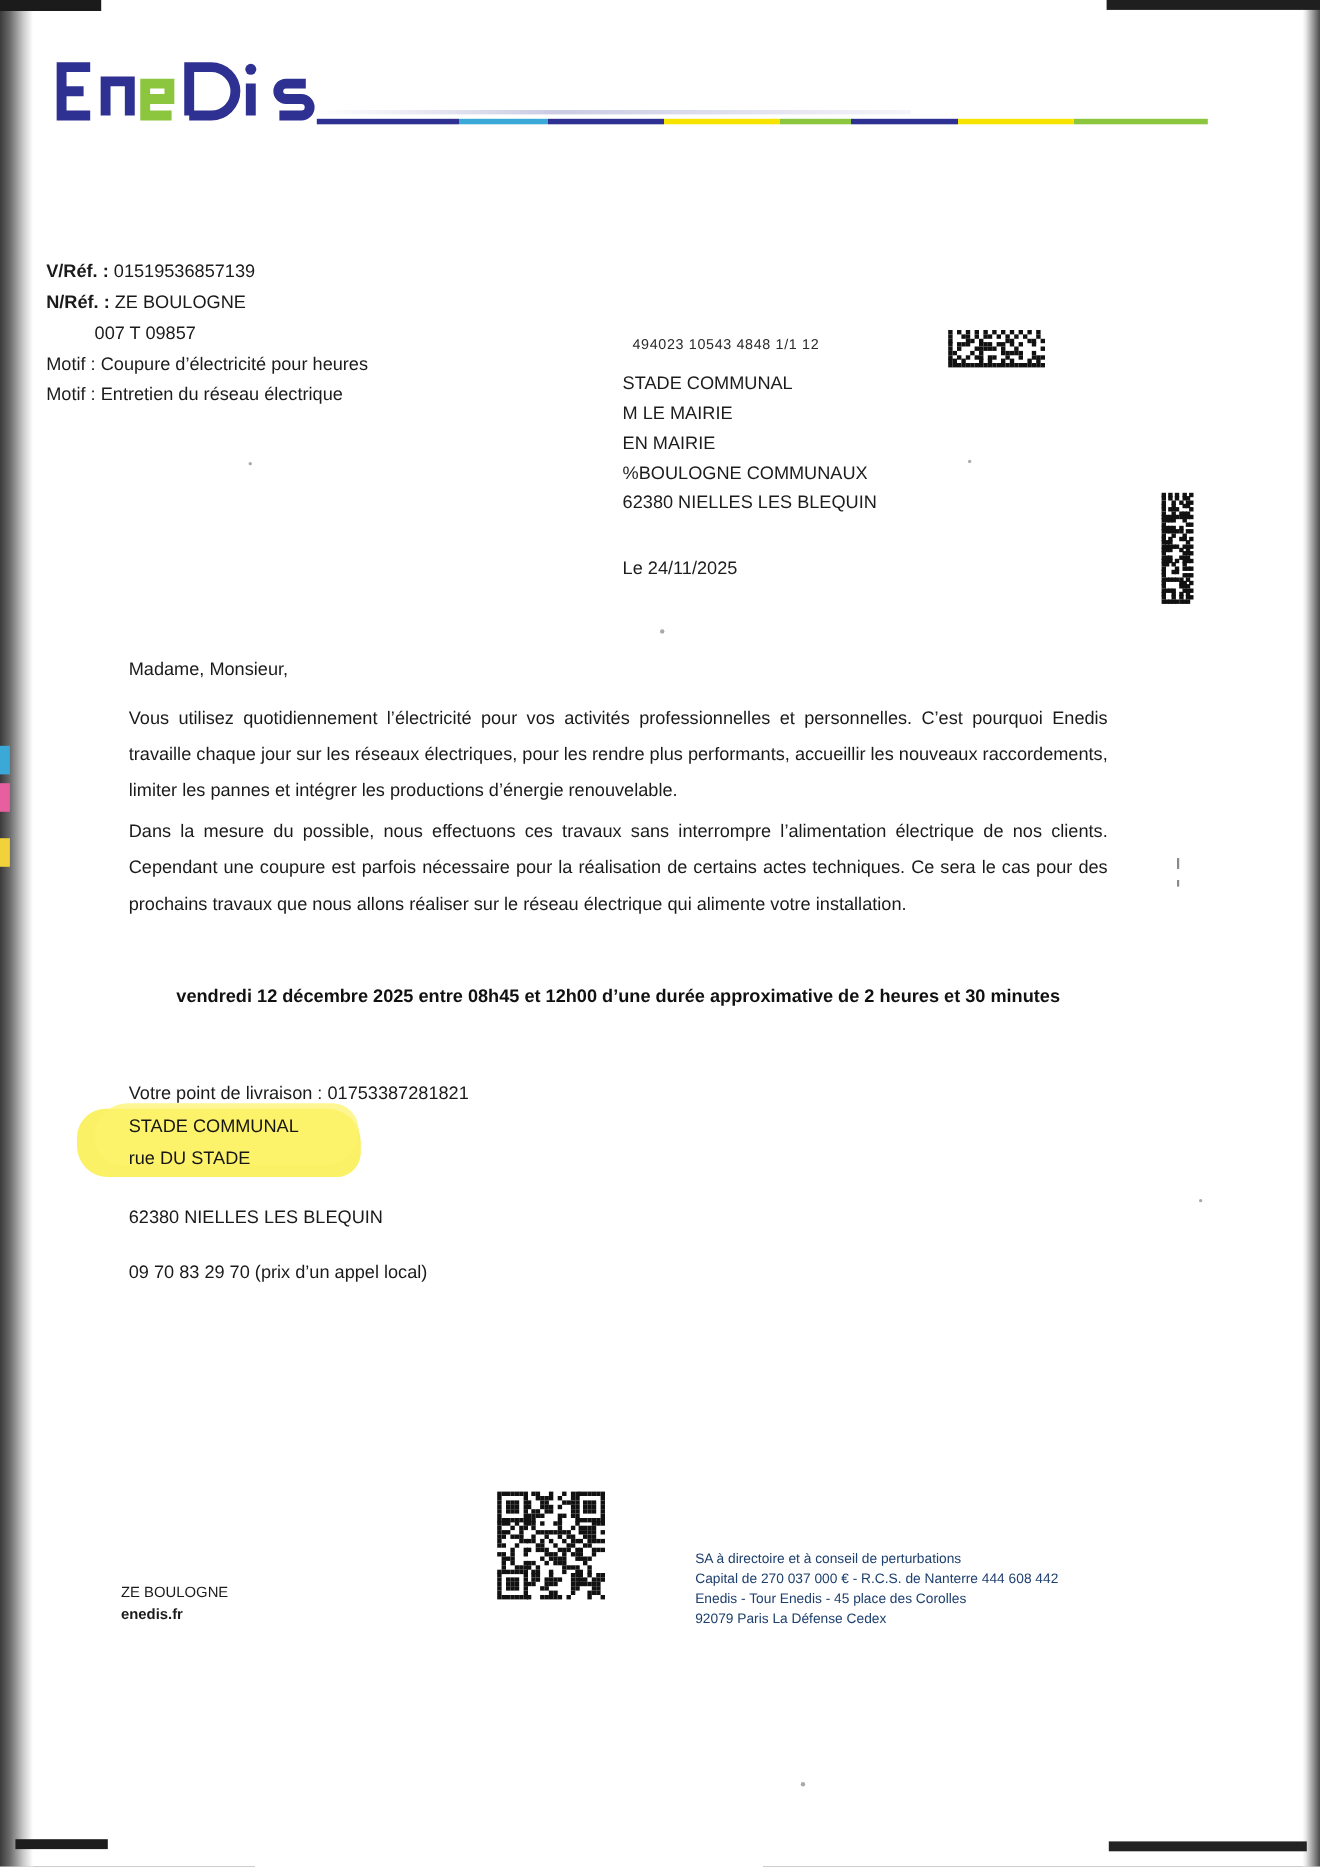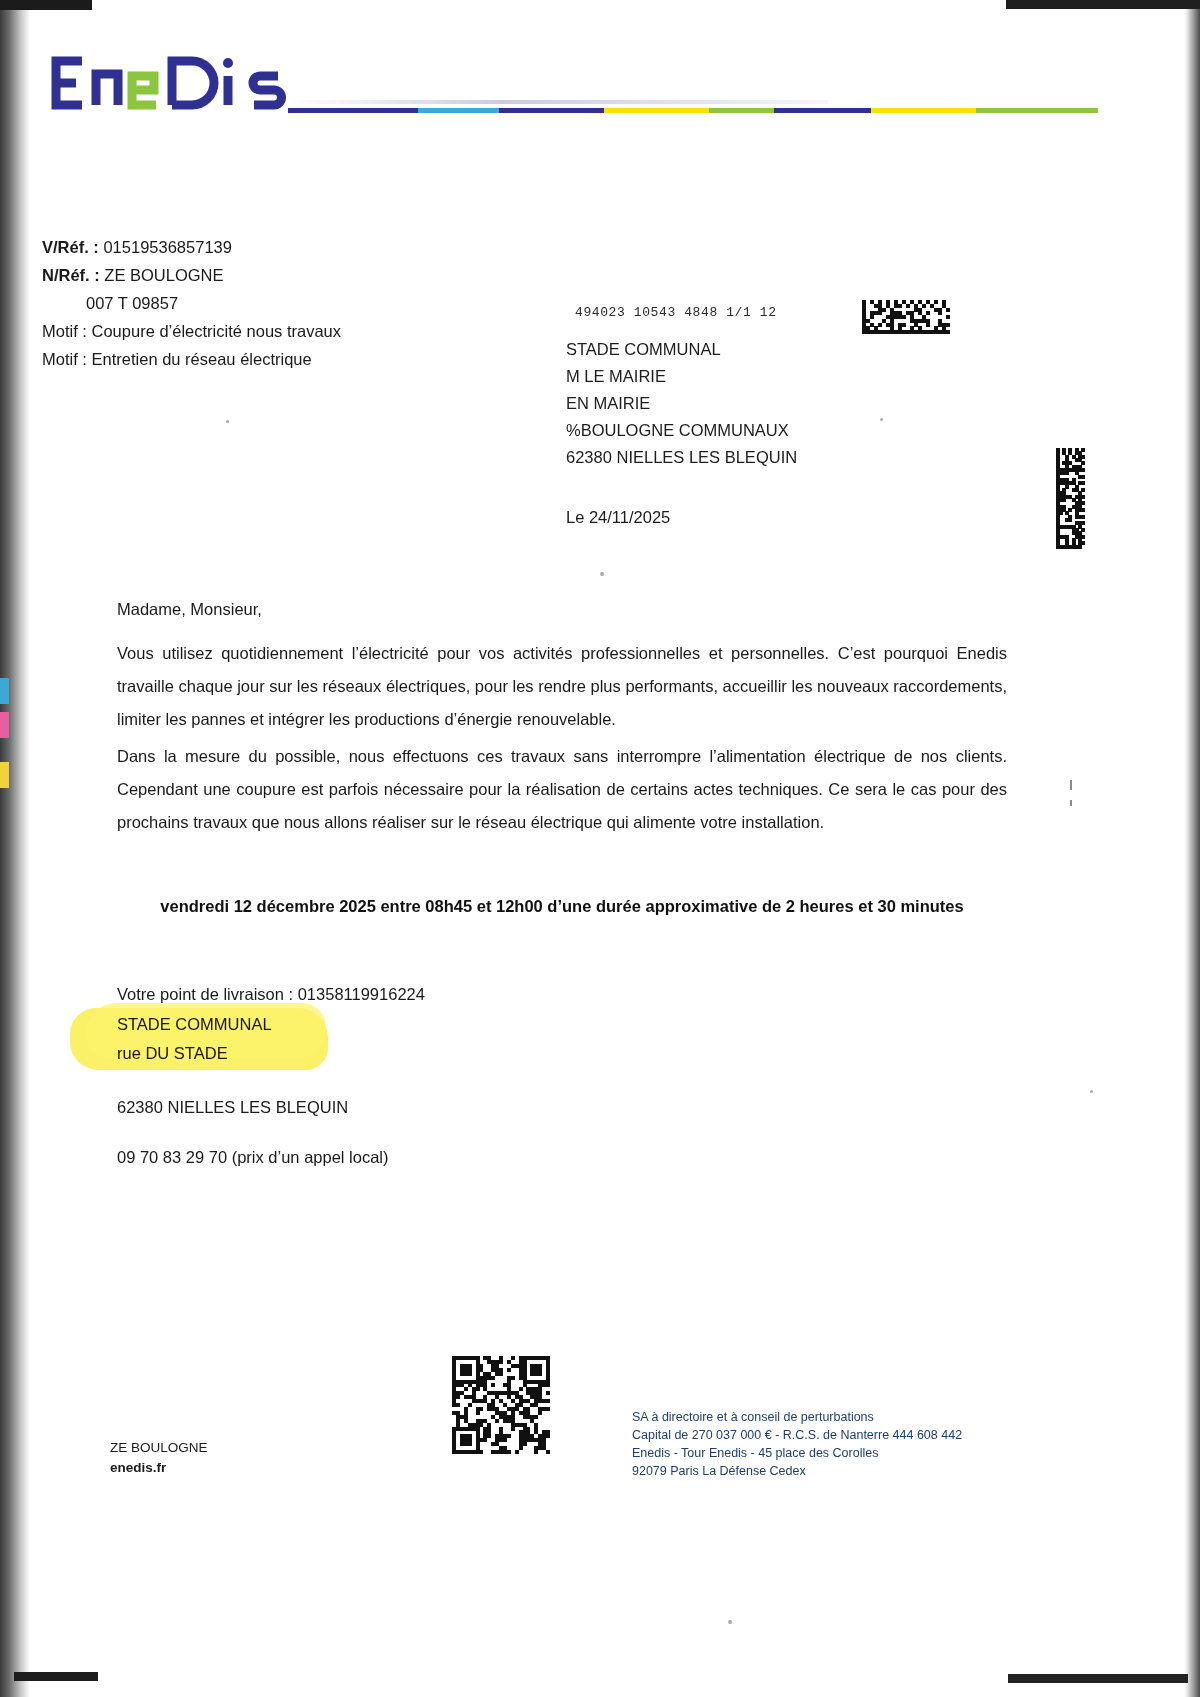--- a/index.html
+++ b/index.html
@@ -120,21 +120,20 @@
   .refs .indent { padding-left: 44px; }
 
   .mailcode {
     position: absolute;
     left: 575px;
     top: 305px;
     font-size: 13px;
     letter-spacing: 0.6px;
     color: #2a2a2a;
     white-space: nowrap;
-    font-family: Liberation Mono, monospace;
   }
 
   .addr {
     position: absolute;
     left: 566px;
     top: 336px;
     font-size: 16.5px;
     line-height: 27px;
     color: #1c1c1c;
   }
@@ -334,21 +333,21 @@
       <circle cx="182" cy="11" r="5" fill="#2e3192"></circle>
     </svg>
   </div>
   <div class="logo-rule-fade"></div>
   <div class="logo-rule"></div>
 
   <div class="refs">
     <div class="ln"><span class="bold">V/Réf. :</span> <span>01519536857139</span></div>
     <div class="ln"><span class="bold">N/Réf. :</span> <span>ZE BOULOGNE</span></div>
     <div class="ln indent">007 T 09857</div>
-    <div class="ln"><span>Motif :</span> <span>Coupure d’électricité nous travaux</span></div>
+    <div class="ln"><span>Motif :</span> <span>Coupure d’électricité pour heures</span></div>
     <div class="ln"><span>Motif :</span> <span>Entretien du réseau électrique</span></div>
   </div>
 
   <div class="mailcode">494023 10543  4848      1/1          12</div>
 
   <div class="dm-top" id="dm-top">
       <div class="code-cell" style="left: 0px; top: 0px; width: 4px; height: 4px;"></div>
       <div class="code-cell" style="left: 8px; top: 0px; width: 4px; height: 4px;"></div>
       <div class="code-cell" style="left: 16px; top: 0px; width: 4px; height: 4px;"></div>
       <div class="code-cell" style="left: 24px; top: 0px; width: 4px; height: 4px;"></div>
@@ -624,21 +623,21 @@
   </div>
 
   <div class="date-line">Le 24/11/2025</div>
 
   <div class="salut">Madame, Monsieur,</div>
   <div class="body-p p1">Vous utilisez quotidiennement l’électricité pour vos activités professionnelles et personnelles. C’est pourquoi Enedis travaille chaque jour sur les réseaux électriques, pour les rendre plus performants, accueillir les nouveaux raccordements, limiter les pannes et intégrer les productions d’énergie renouvelable.</div>
   <div class="body-p p2">Dans la mesure du possible, nous effectuons ces travaux sans interrompre l’alimentation électrique de nos clients. Cependant une coupure est parfois nécessaire pour la réalisation de certains actes techniques. Ce sera le cas pour des prochains travaux que nous allons réaliser sur le réseau électrique qui alimente votre installation.</div>
 
   <div class="highlight-line">vendredi 12 décembre 2025 entre 08h45 et 12h00 d’une durée approximative de 2 heures et 30 minutes</div>
 
-  <div class="livraison">Votre point de livraison : 01358119916224</div>
+  <div class="livraison">Votre point de livraison : 01753387281821</div>
 
   <div class="hl-block"></div>
   <div class="hl-block2"></div>
   <div class="hl-text">
     <div>STADE COMMUNAL</div>
     <div>rue DU STADE</div>
   </div>
 
   <div class="postal">62380 NIELLES LES BLEQUIN</div>
 

